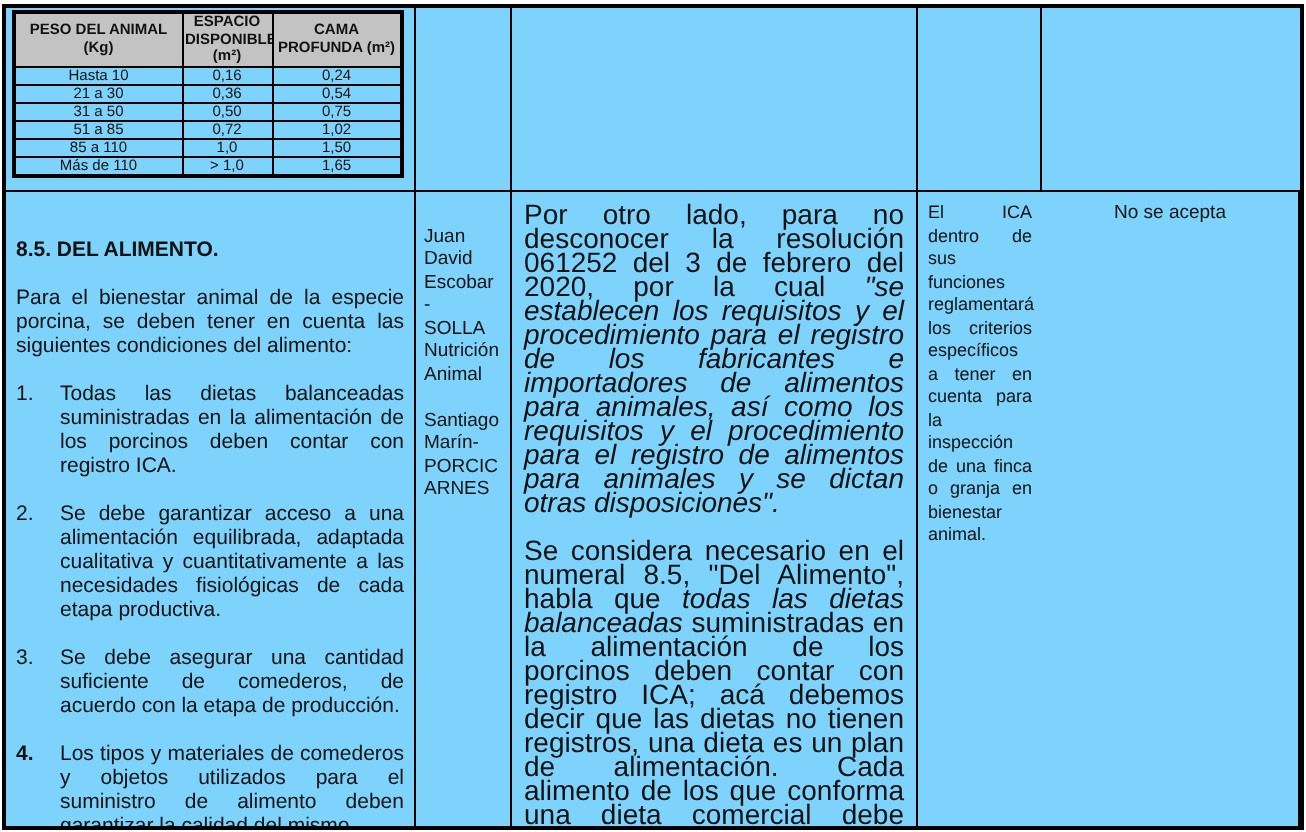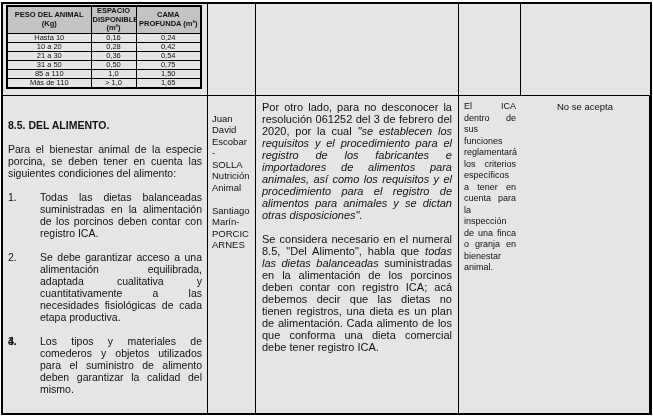--- a/index.html
+++ b/index.html
@@ -9,21 +9,21 @@
   }
   .main-table{
     position:absolute;left:1px;top:2px;width:647px;height:409px;
     border:2px solid #000;
     display:grid;
     grid-template-columns:205px 48px 203px 62px 1fr;
     grid-template-rows:92px 1fr;
   }
   .cell{
     border-right:1px solid #000;border-bottom:1px solid #000;
-    overflow:hidden;position:relative;background:#e5e5e5;
+    overflow:hidden;position:relative;background:#7dd3fc;
   }
   .cell.last-col{border-right:none;}
   .cell.last-row{border-bottom:none;}
 
   
   .mini-wrap{padding:1px 0 0 3px;}
   table.mini{border-collapse:collapse;table-layout:fixed;width:196px;}
   table.mini th, table.mini td{
     border:1px solid #000;text-align:center;vertical-align:middle;
     padding:0 1px;overflow:hidden;
@@ -35,24 +35,24 @@
   table.mini td{font-size:7.5px;line-height:8px;height:8px;}
   .w1{width:84px;} .w2{width:45px;} .w3{width:65px;}
 
   
   .c1{padding:5px 5px 0 5px;font-size:10.5px;line-height:12px;}
   .heading{font-weight:bold;font-size:10.5px;margin:18px 0 12px 0;}
   .para{text-align:justify;margin:0 0 12px 0;}
   .li{position:relative;margin:0 0 12px 0;}
   .li .num{position:absolute;left:0;top:0;}
   .li.bold-num .num{font-weight:bold;}
-  .li .li-text{margin-left:32px;text-align:justify;}
+  .li .li-text{margin-left:22px;text-align:justify;}
 
   .c2{padding:5px 13px 0 4px;font-size:9.5px;line-height:11.5px;white-space:pre-line;}
-  .c3{padding:5px 6px 0 6px;font-size:11px;line-height:12px;}
+  .c3{padding:5px 6px 0 6px;font-size:14px;line-height:12px;}
   .c3 .para{margin-bottom:12px;}
   .italic{font-style:italic;}
   .c4{padding:5px 2px 0 2px;font-size:9.5px;line-height:11px;text-align:center;}
   .c5{padding:5px 5px 0 5px;font-size:9px;line-height:11.5px;text-align:justify;}
 </style>
 </head>
 <body>
 
 <div class="page">
   <div class="main-table">
@@ -72,33 +72,33 @@
               <th>CAMA PROFUNDA (m²)</th>
             </tr>
           </thead>
           <tbody>
             <tr>
               <td>Hasta 10</td>
               <td>0,16</td>
               <td>0,24</td>
             </tr>
             <tr>
-              <td>10 a 20</td>
-              <td>0,28</td>
-              <td>0,42</td>
-            </tr>
-            <tr>
               <td>21 a 30</td>
               <td>0,36</td>
               <td>0,54</td>
             </tr>
             <tr>
               <td>31 a 50</td>
               <td>0,50</td>
               <td>0,75</td>
+            </tr>
+            <tr>
+              <td>51 a 85</td>
+              <td>0,72</td>
+              <td>1,02</td>
             </tr>
             <tr>
               <td>85 a 110</td>
               <td>1,0</td>
               <td>1,50</td>
             </tr>
             <tr>
               <td>Más de 110</td>
               <td>&gt; 1,0</td>
               <td>1,65</td>
@@ -118,20 +118,21 @@
       <div class="li">
         <span class="num">1.</span>
         <div class="li-text">Todas las dietas balanceadas suministradas en la alimentación de los porcinos deben contar con registro ICA.</div>
       </div>
       <div class="li">
         <span class="num">2.</span>
         <div class="li-text">Se debe garantizar acceso a una alimentación equilibrada, adaptada cualitativa y cuantitativamente a las necesidades fisiológicas de cada etapa productiva.</div>
       </div>
       <div class="li">
         <span class="num">3.</span>
+        <div class="li-text">Se debe asegurar una cantidad suficiente de comederos, de acuerdo con la etapa de producción.</div>
       </div>
       <div class="li bold-num">
         <span class="num">4.</span>
         <div class="li-text">Los tipos y materiales de comederos y objetos utilizados para el suministro de alimento deben garantizar la calidad del mismo.</div>
       </div>
 
     </div>
 
     <div class="cell last-row c2">
       <span>Juan

